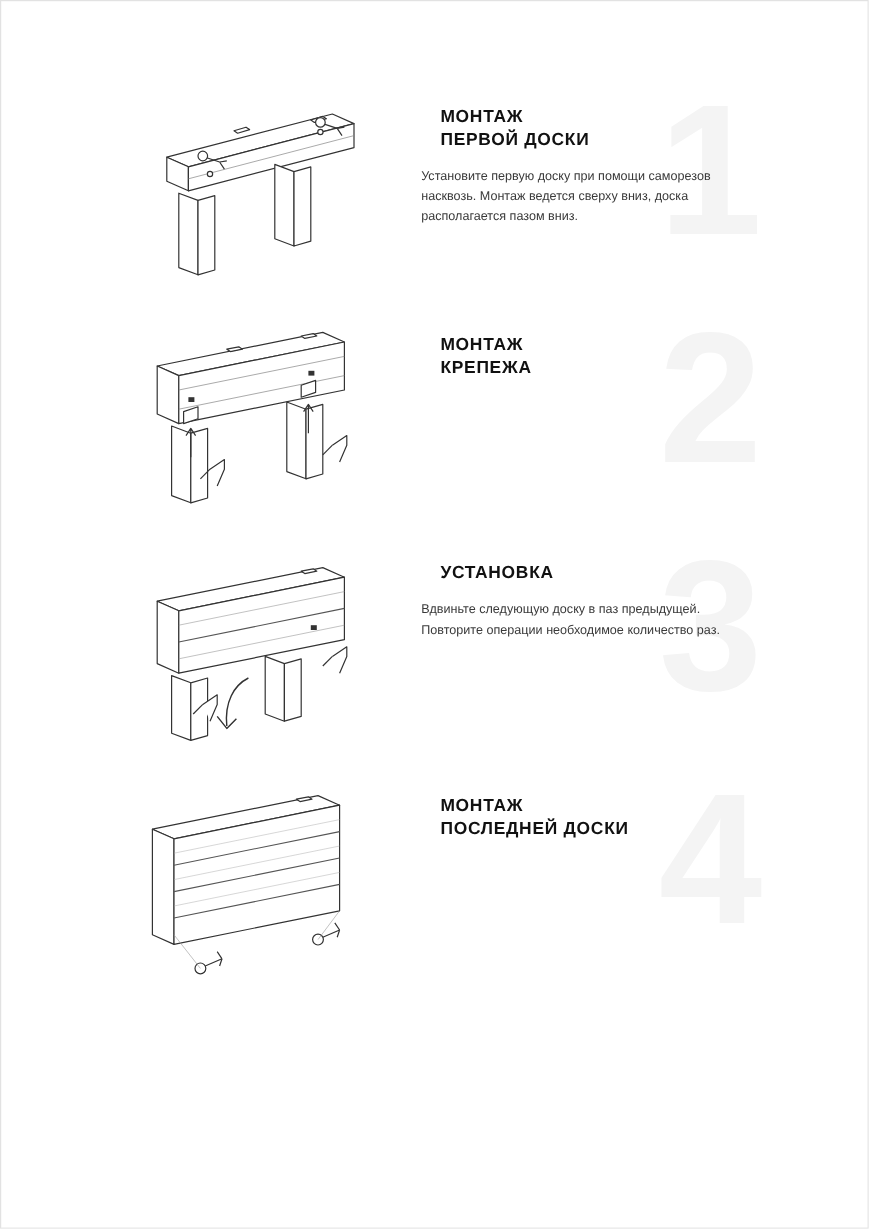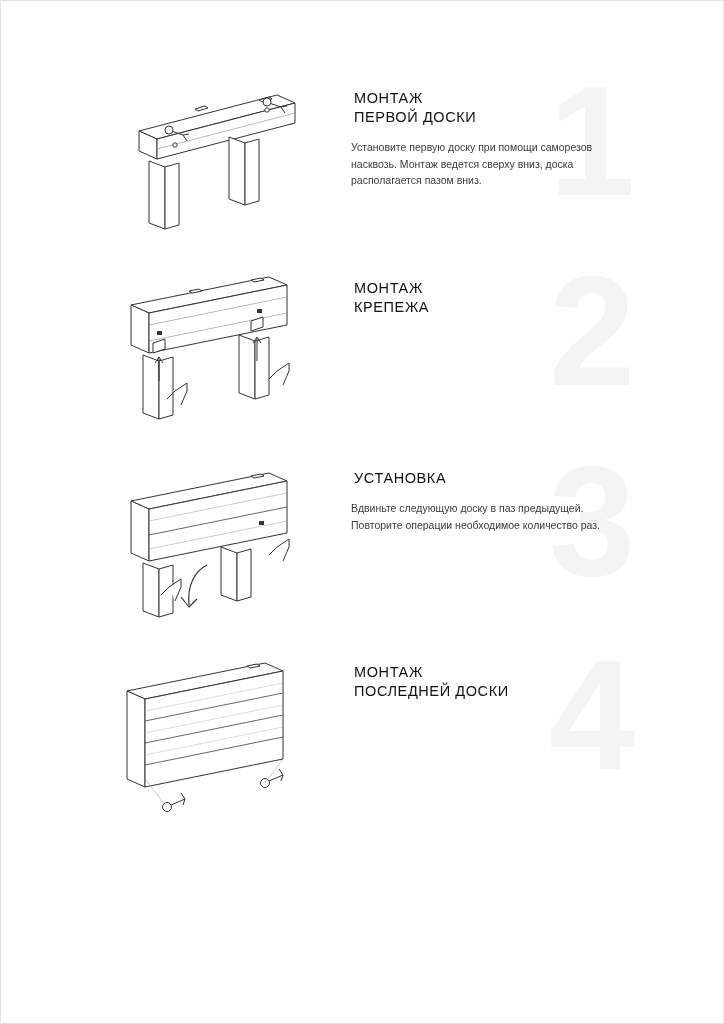--- a/index.html
+++ b/index.html
@@ -59,25 +59,25 @@
     color: #f4f4f4;
     line-height: 150px;
     letter-spacing: -4px;
     z-index: 0;
     user-select: none;
   }
   .step-title {
     position: relative;
     z-index: 2;
     font-size: 14.5px;
-    font-weight: normal;
+    font-weight: bold;
     letter-spacing: 0.6px;
     line-height: 19px;
     color: #111;
-    margin: 0 0 12px 3px;
+    margin: 0 0 12px 16px;
     text-transform: uppercase;
   }
   .step-body {
     position: relative;
     z-index: 2;
     font-size: 10.5px;
     line-height: 16.5px;
     color: #3a3a3a;
     margin: 0;
     width: 272px;

